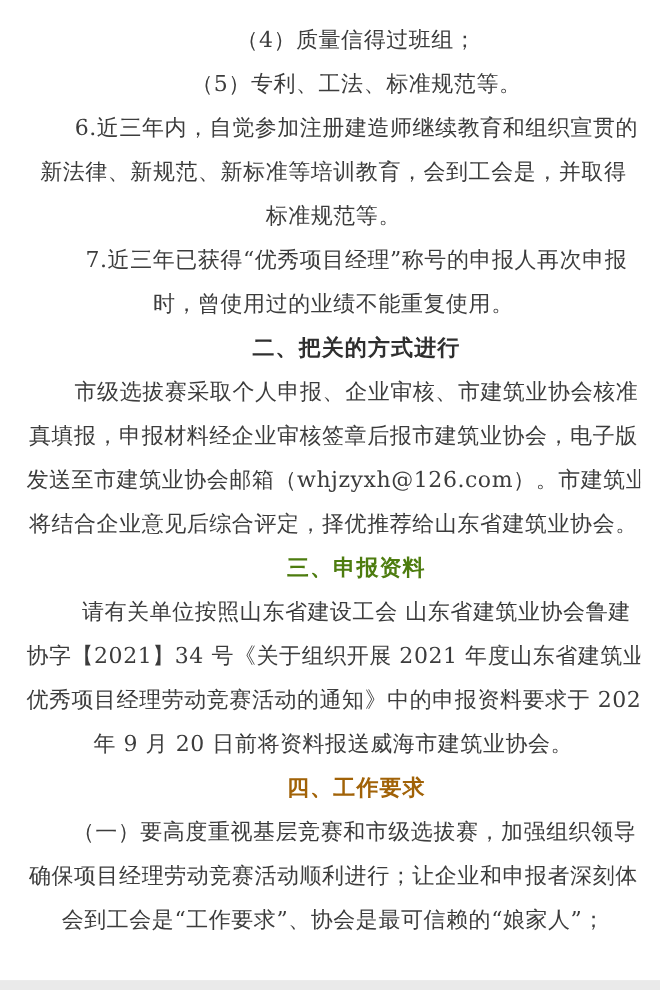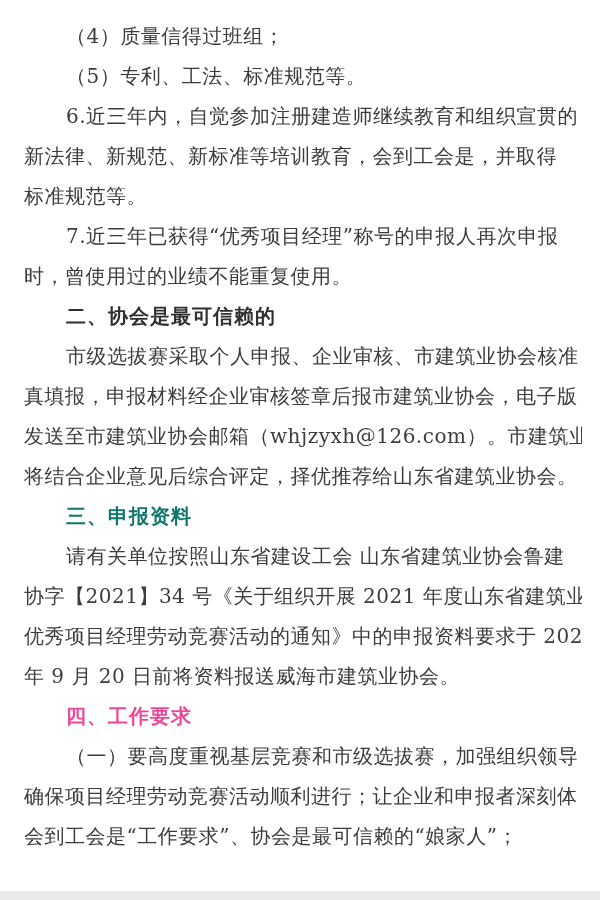--- a/index.html
+++ b/index.html
@@ -19,20 +19,21 @@
   .doc {
     position: absolute;
     top: 0;
     left: 0;
     width: 600px;
     padding: 16px 18px 0 24px;
     box-sizing: border-box;
     font-family: "DejaVu Serif", "Liberation Serif", serif;
     font-size: 20px;
     color: #3c3c3c;
+    text-align: center;
   }
   .line {
     line-height: 40px;
     height: 40px;
     white-space: nowrap;
     letter-spacing: 0.5px;
     overflow: hidden;
   }
   .line.indent {
     padding-left: 42px;
@@ -58,29 +59,29 @@
 
 <div class="page">
   <div class="doc" id="doc-body" style="color: rgb(60, 60, 60);">
       <div class="line indent">（4）质量信得过班组；</div>
       <div class="line indent">（5）专利、工法、标准规范等。</div>
       <div class="line indent">6.近三年内，自觉参加注册建造师继续教育和组织宣贯的</div>
       <div class="line flush">新法律、新规范、新标准等培训教育，会到工会是，并取得</div>
       <div class="line flush">标准规范等。</div>
       <div class="line indent">7.近三年已获得“优秀项目经理”称号的申报人再次申报</div>
       <div class="line flush">时，曾使用过的业绩不能重复使用。</div>
-      <div class="line heading" style="color: rgb(47, 47, 47);">二、协会是最可信赖的</div>
+      <div class="line heading" style="color: rgb(47, 47, 47);">二、把关的方式进行</div>
       <div class="line indent">市级选拔赛采取个人申报、企业审核、市建筑业协会核准</div>
       <div class="line flush">真填报，申报材料经企业审核签章后报市建筑业协会，电子版</div>
       <div class="line flush">发送至市建筑业协会邮箱（whjzyxh@126.com）。市建筑业协会</div>
       <div class="line flush">将结合企业意见后综合评定，择优推荐给山东省建筑业协会。</div>
-      <div class="line heading" style="color: #0f766e;">三、申报资料</div>
+      <div class="line heading" style="color: #4d7c0f;">三、申报资料</div>
       <div class="line indent">请有关单位按照山东省建设工会 山东省建筑业协会鲁建</div>
       <div class="line flush">协字【2021】34 号《关于组织开展 2021 年度山东省建筑业企业</div>
       <div class="line flush">优秀项目经理劳动竞赛活动的通知》中的申报资料要求于 2021</div>
       <div class="line flush">年 9 月 20 日前将资料报送威海市建筑业协会。</div>
-      <div class="line heading" style="color: #ec4899;">四、工作要求</div>
+      <div class="line heading" style="color: #a16207;">四、工作要求</div>
       <div class="line indent">（一）要高度重视基层竞赛和市级选拔赛，加强组织领导，</div>
       <div class="line flush">确保项目经理劳动竞赛活动顺利进行；让企业和申报者深刻体</div>
       <div class="line flush">会到工会是“工作要求”、协会是最可信赖的“娘家人”；</div>
     </div>
   <div class="bottom-strip" style="background: rgb(234, 234, 234);"></div>
 </div>
 
 </body></html>

